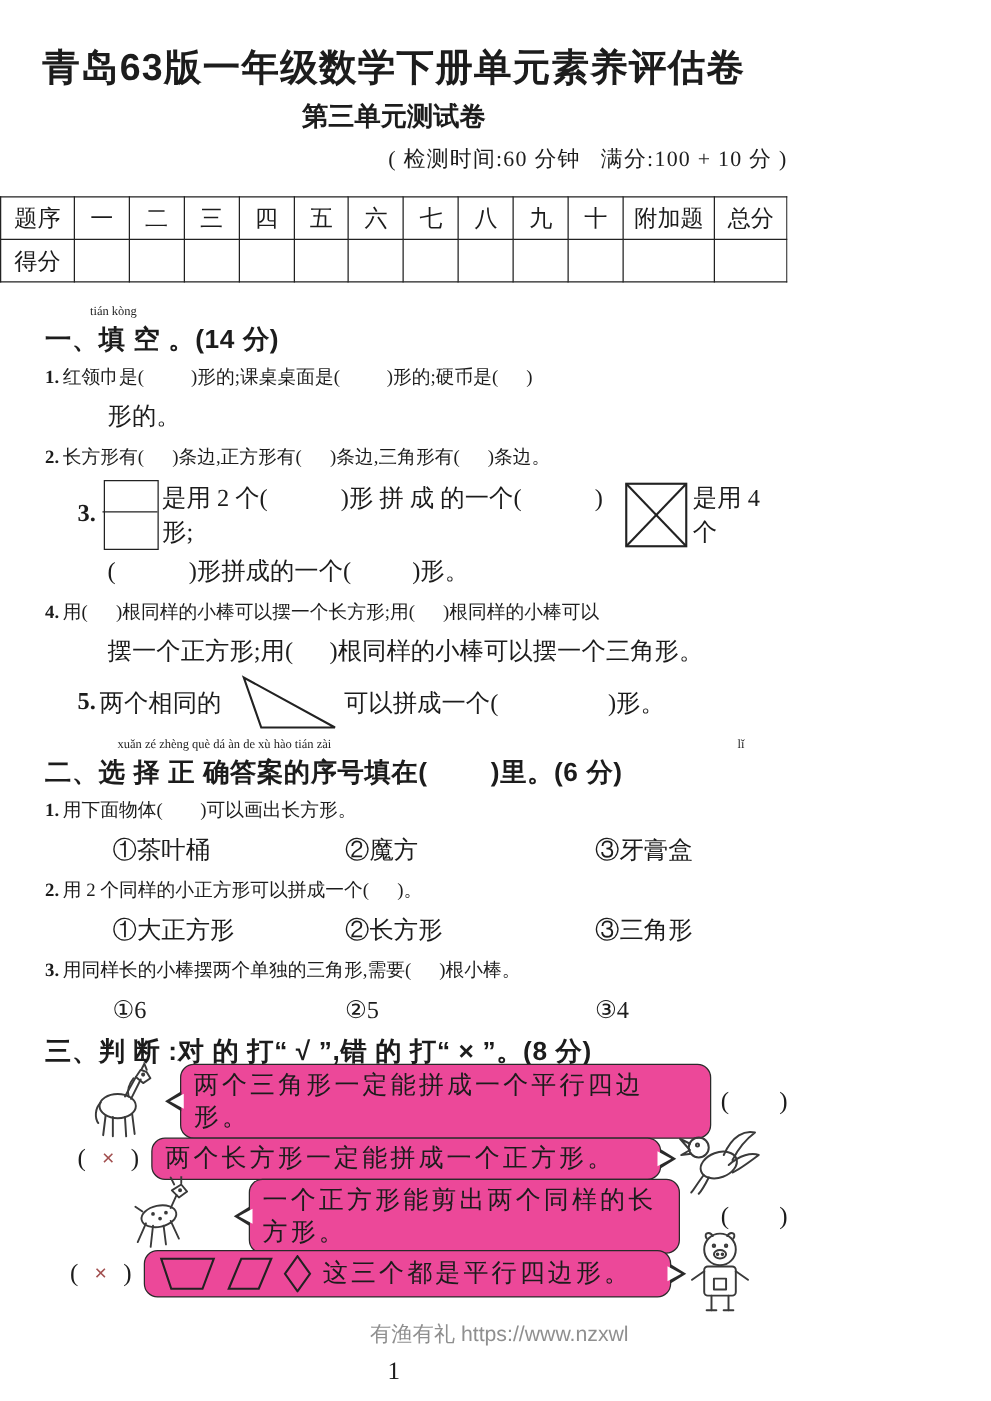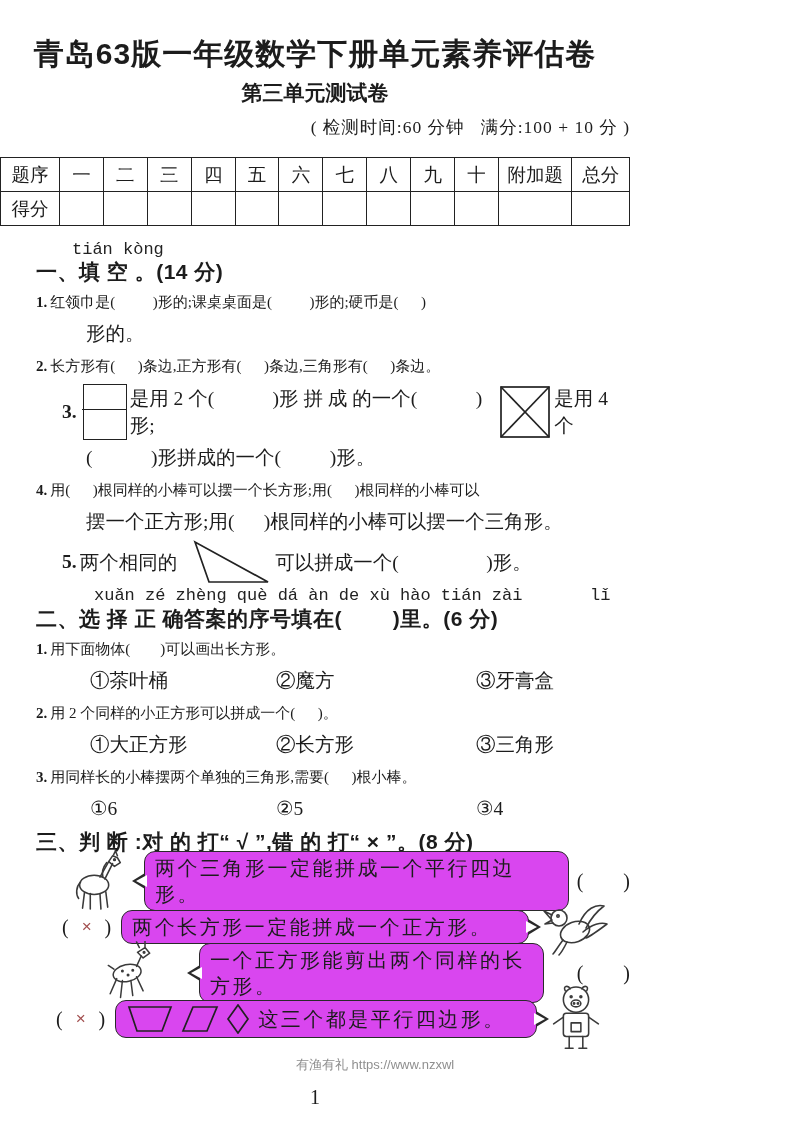--- a/index.html
+++ b/index.html
@@ -16,21 +16,21 @@
             font-weight:bold; font-size:21px; margin-top:4px; }
   .exam-info { text-align:right; font-size:17.5px; margin-top:8px; letter-spacing:1px; }
 
   
   table.score { border-collapse:collapse; margin:18px auto 16px auto; }
   table.score td { border:1.7px solid #222; text-align:center; font-size:18.5px;
                    height:33px; padding:0 2px; }
   .c-label { width:68px; } .c-num { width:47px; } .c-extra { width:88px; } .c-total { width:66px; }
 
   
-  .pinyin { font-family:Liberation Mono, monospace; font-size:17px; color:#222; line-height:15px; }
+  .pinyin { font-family:Liberation Serif, serif; font-size:10px; color:#222; line-height:15px; }
   .pin1 { margin:6px 0 0 72px; }
   .pinrow { position:relative; height:16px; margin-top:2px; }
   .pinrow span { position:absolute; top:0; }
   .sec-heading { font-family:"Liberation Sans",sans-serif; font-weight:bold;
                  font-size:21px; letter-spacing:0.5px; margin-left:36px; line-height:29px; }
   .qline { margin-left:36px; font-size:15px; line-height:32px; }
   .qcont { margin-left:86px; font-size:19.5px; line-height:32px; }
   .qnum  { font-weight:bold; margin-right:3px; }
   .shaperow { display:flex; align-items:center; margin-left:62px; font-size:19.5px; }
   .q3row { height:60px; }
@@ -39,21 +39,21 @@
                   margin:0 3px; flex:none; }
   .split-square::before { content:""; position:absolute; left:-2px; right:0; top:44%;
                           border-top:1.7px solid #222; }
   .shape-svg { flex:none; margin:0 3px; }
   .options { display:flex; margin-left:90px; font-size:19.5px; line-height:32px; }
   .opt1 { width:186px; } .opt2 { width:200px; }
 
   
   .judge-row { display:flex; align-items:center; height:46px; font-size:20px; position:relative; }
   .animal { flex:none; }
-  .bubble { position:relative; border:1.8px solid #2a2a2a; border-radius:11px; background:#d946ef;
+  .bubble { position:relative; border:1.8px solid #2a2a2a; border-radius:11px; background:#ec4899;
             padding:3px 10px; font-size:20px; letter-spacing:2.5px; line-height:26px;
             display:flex; align-items:center; }
   .tail-left::before { content:""; position:absolute; left:-13px; top:50%; transform:translateY(-50%);
             border-top:8px solid transparent; border-bottom:8px solid transparent;
             border-right:13px solid #2a2a2a; }
   .tail-left::after { content:""; position:absolute; left:-9px; top:50%; transform:translateY(-50%);
             border-top:6px solid transparent; border-bottom:6px solid transparent;
             border-right:11px solid #fff; }
   .tail-right::before { content:""; position:absolute; right:-13px; top:50%; transform:translateY(-50%);
             border-top:8px solid transparent; border-bottom:8px solid transparent;
@@ -63,21 +63,21 @@
             border-left:11px solid #fff; }
   .judge-blank { margin-left:8px; white-space:pre; font-size:20px; }
   .answer { display:inline-flex; align-items:center; gap:13px; margin-right:10px; font-size:20px; }
   .x-mark { color:#a24f4f; font-size:17px; font-family:"Liberation Sans",sans-serif; }
   .bubble-shapes { display:inline-flex; align-items:center; gap:7px; margin-right:8px; }
 
   svg.line-art * { stroke:#3a3a3a; stroke-width:1.6; fill:none; stroke-linecap:round; stroke-linejoin:round; }
   svg.geo * { stroke:#222; stroke-width:1.7; fill:none; }
 
   .watermark { position:absolute; left:296px; top:1056px; color:#8f8f8f;
-               font-family:"Liberation Sans",sans-serif; font-size:13px; z-index:5; }
+               font-family:"Liberation Sans",sans-serif; font-size:17px; z-index:5; }
   .page-num { position:absolute; left:0; right:0; top:1086px; text-align:center; font-size:20px; }
 </style>
 </head>
 <body>
 
 <div class="page">
 
   <div class="title1 t">青岛63版一年级数学下册单元素养评估卷</div>
   <div class="title2 t">第三单元测试卷</div>
   <div class="exam-info t">( 检测时间:60 分钟   满分:100 + 10 分 )</div>

